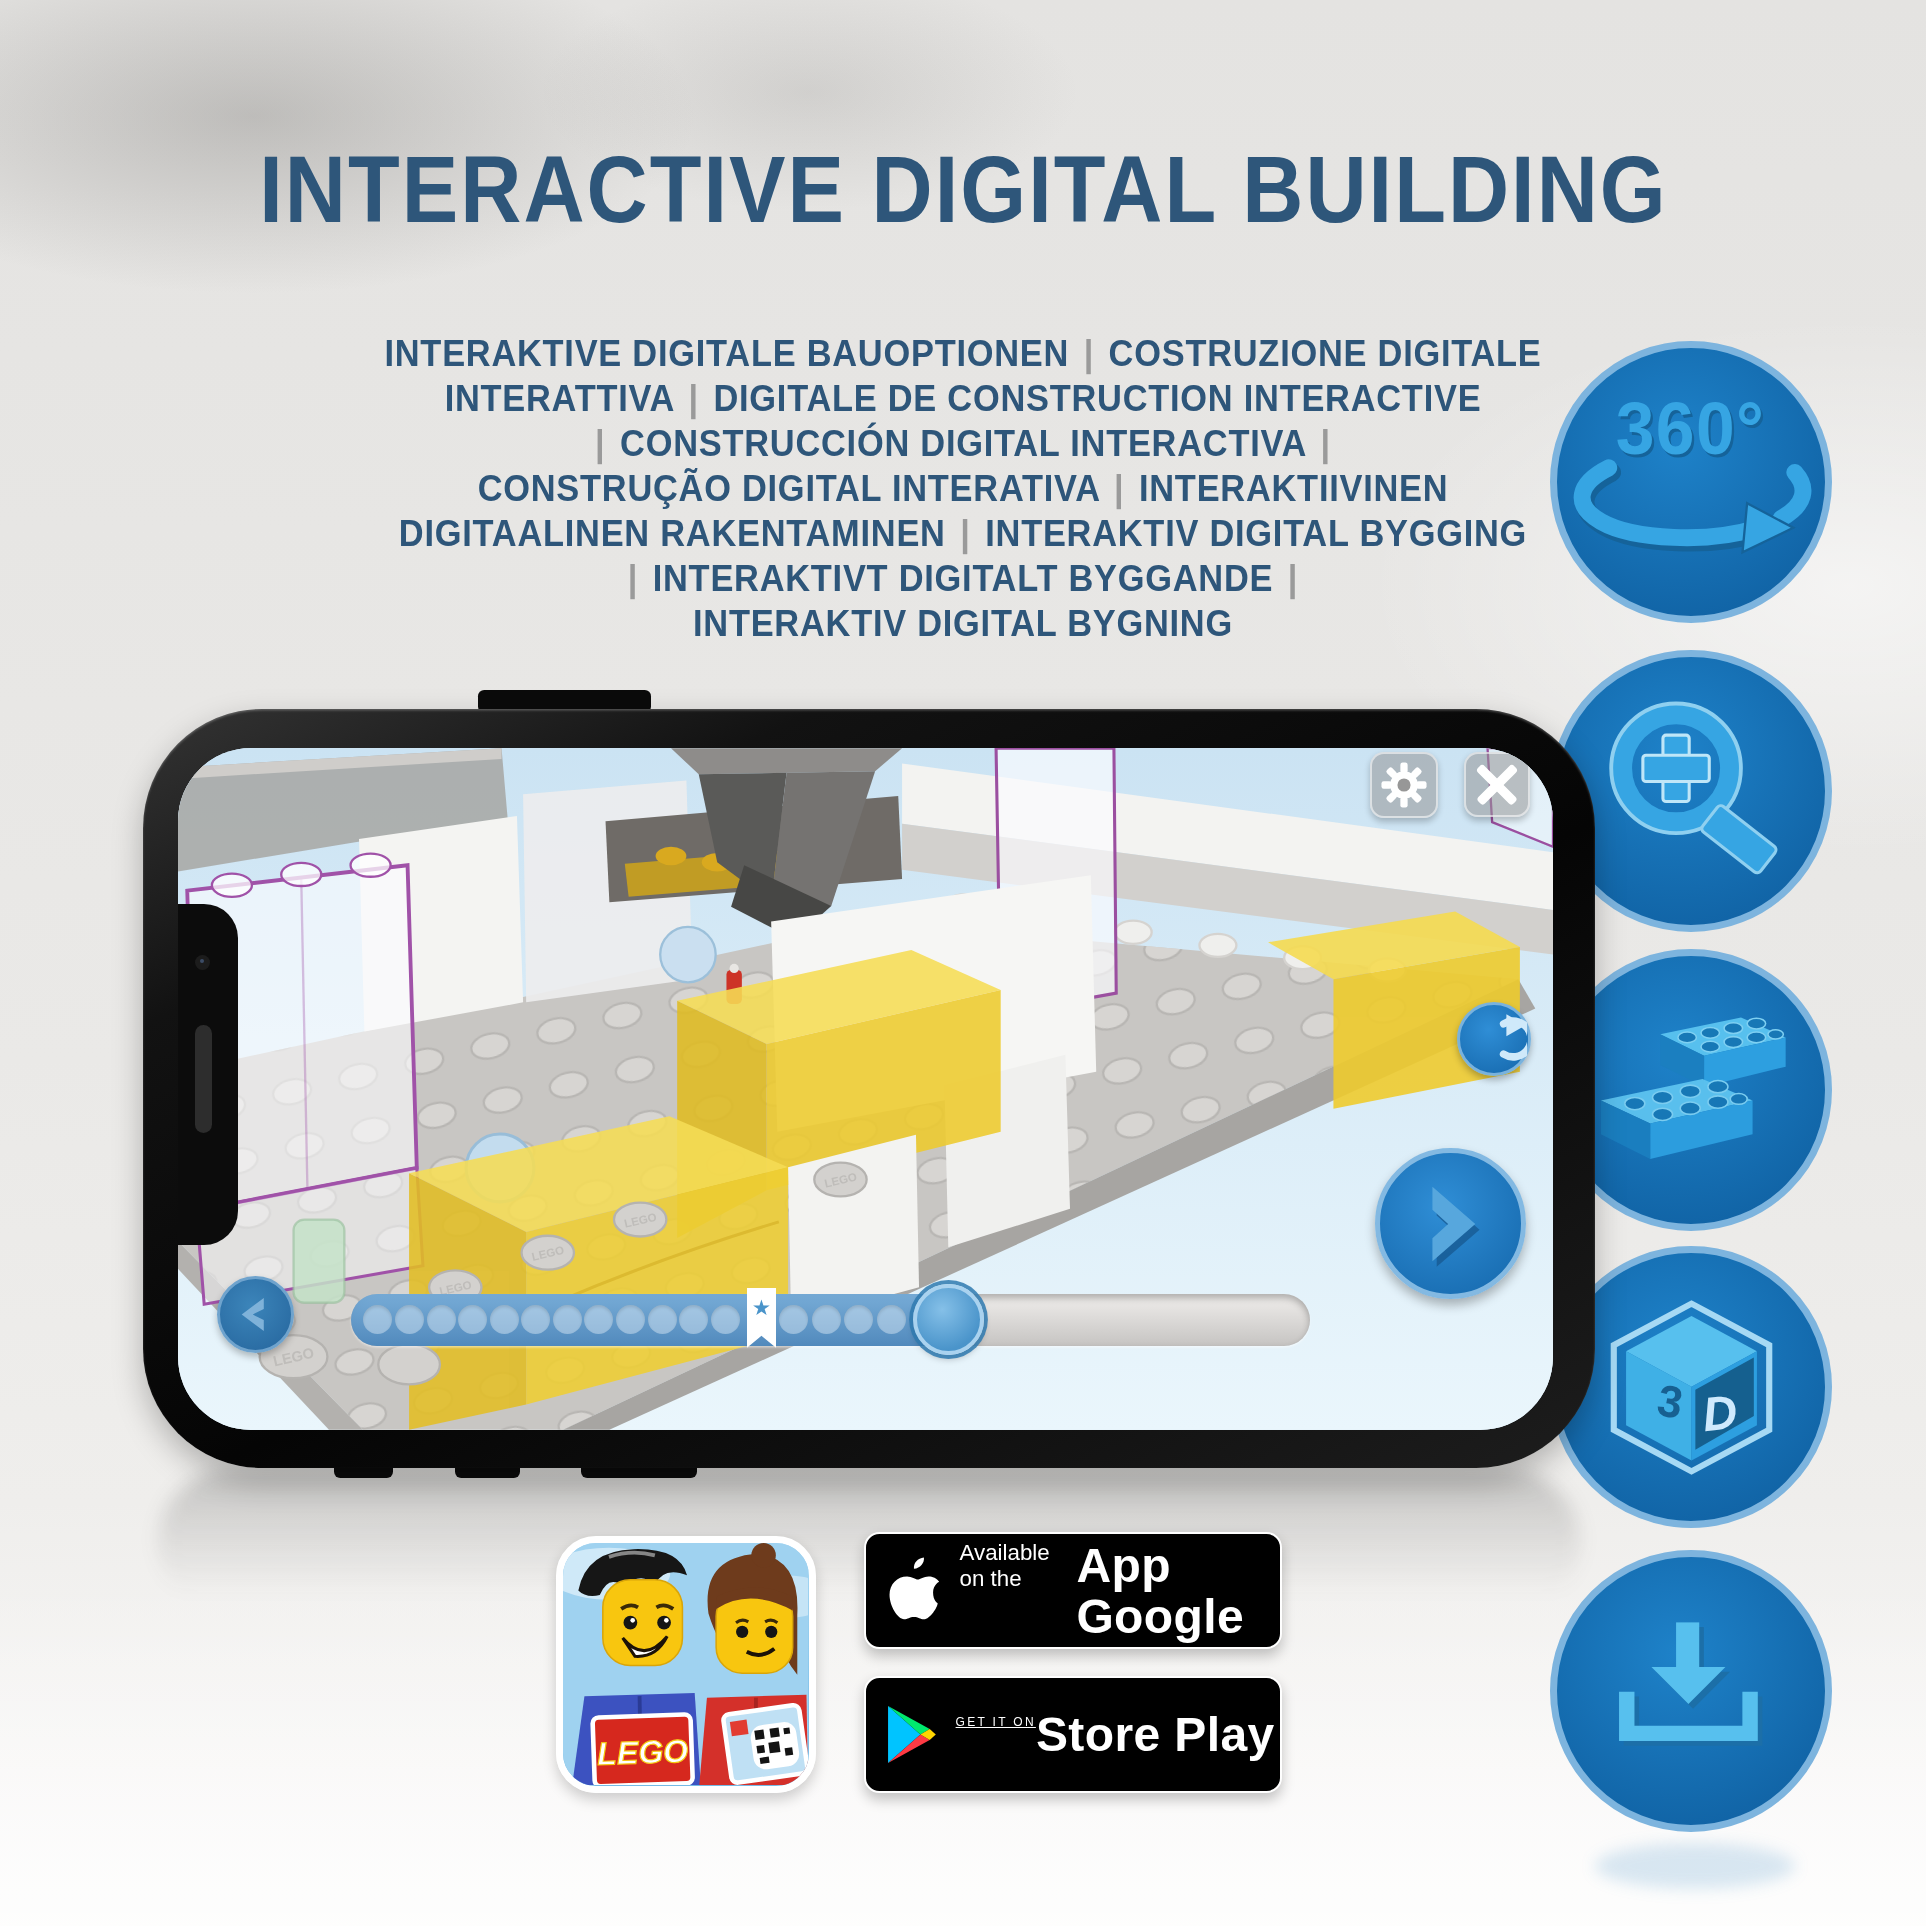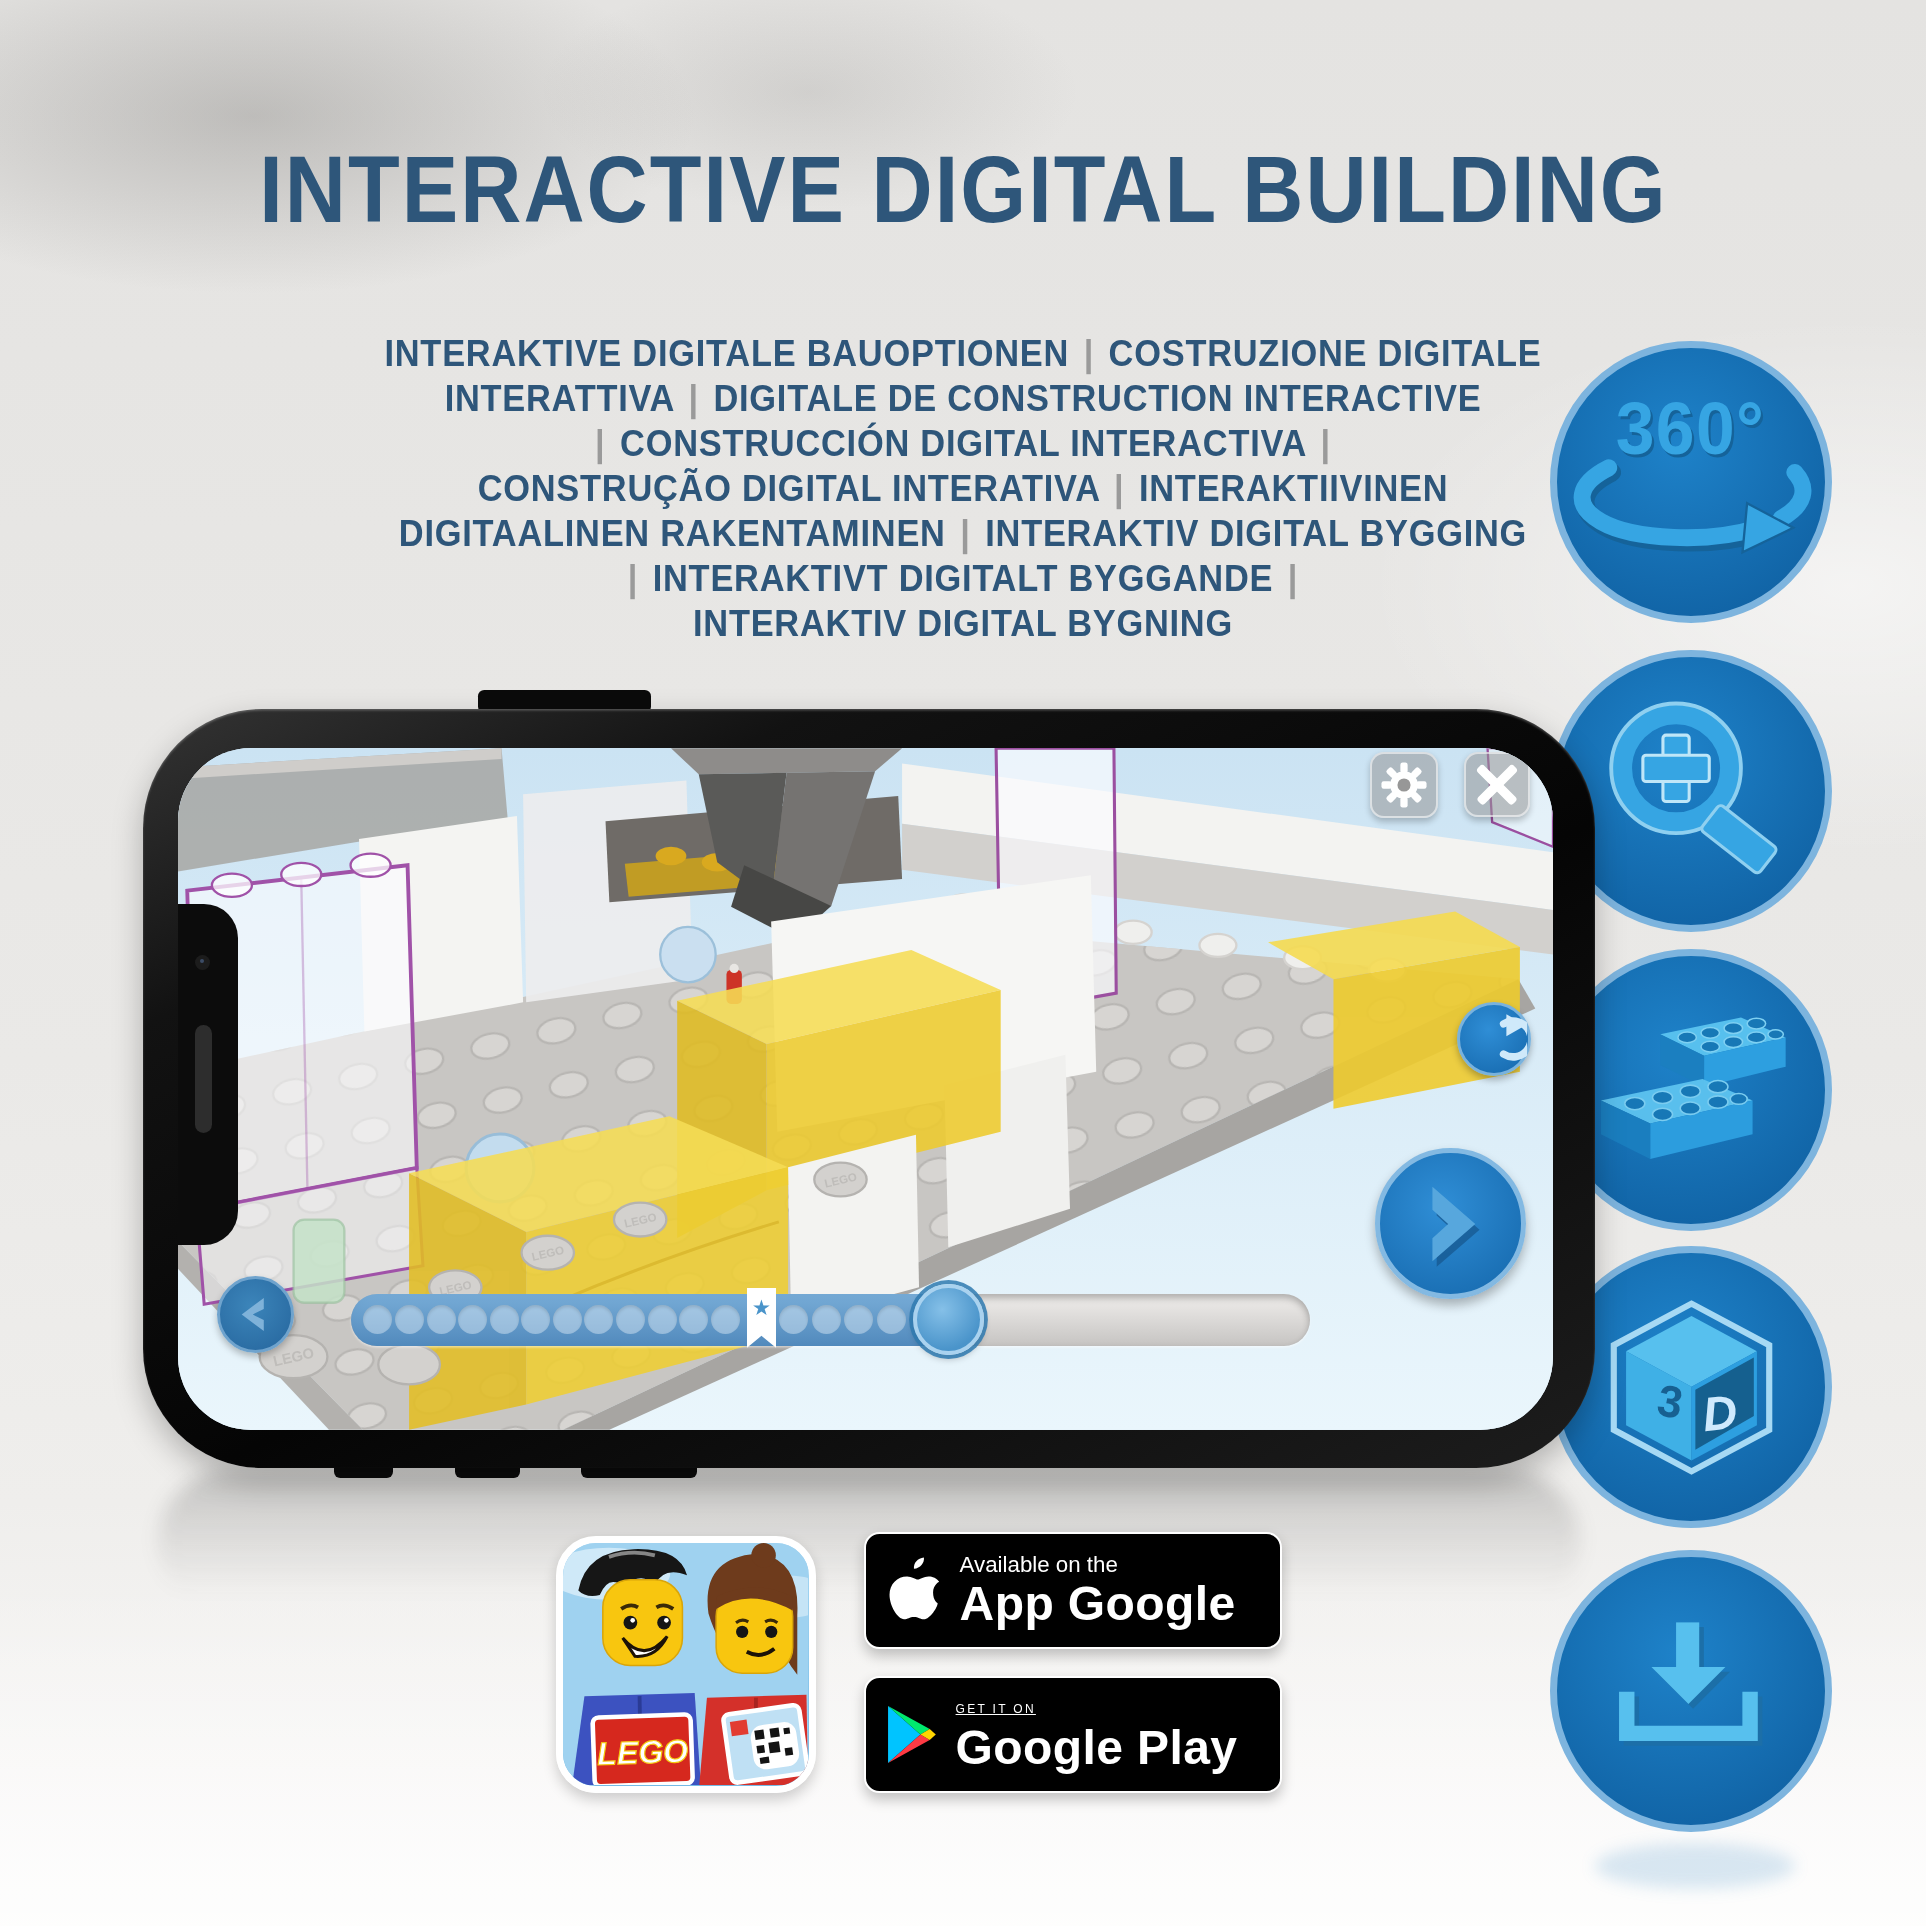--- a/index.html
+++ b/index.html
@@ -89,21 +89,21 @@
       box-shadow:0 0 0 3.9px rgba(47,122,176,.85), 0 3.9px 7px rgba(0,0,0,.25);}
 
   
   .app-icon{position:absolute;left:556px;top:1536px;width:260px;height:257px;z-index:6;
       border:7.7px solid #fff;border-radius:40px;box-sizing:border-box;overflow:hidden;
       background:linear-gradient(180deg,#a6d7f3,#74bae6);box-shadow:0 6.2px 14px rgba(0,0,0,.18);}
   .badge{position:absolute;left:864px;width:418px;height:117px;z-index:6;background:#000;
       border:2.3px solid #fff;border-radius:15.4px;box-sizing:border-box;display:flex;align-items:center;
       box-shadow:0 6.2px 12.3px rgba(0,0,0,.22);}
   .badge .logo{margin-left:21.6px;flex:0 0 auto;display:flex;align-items:center;}
-  .badge .text{margin-left:17px;color:#fff;display:flex;flex-direction:column;justify-content:center;}
+  .badge .text{margin-left:17px;color:#fff;display:flex;flex-direction:row;justify-content:center;}
   .badge .small{font-size:22.3px;line-height:26px;}
   .badge .small.caps{font-size:12px;letter-spacing:2.3px;text-decoration:underline;}
   .badge .big{font-size:48px;font-weight:bold;line-height:51px;letter-spacing:0.4px;}
 </style>
 </head>
 <body>
 
 <div class="bg"></div>
 <div class="floor-sheen"></div>
 
@@ -463,16 +463,16 @@
   <div class="logo">
     <svg width="51" height="57" viewBox="0 0 66 74">
       <polygon points="0,0 0,74 42,37" fill="#00c4ff"></polygon>
       <polygon points="0,0 54,30 42,37" fill="#00e96e"></polygon>
       <polygon points="0,74 54,44 42,37" fill="#ff3a44"></polygon>
       <polygon points="42,37 54,30 62,37 54,44" fill="#ffd500"></polygon>
     </svg>
   </div>
   <div class="text">
     <span class="small caps">GET IT ON</span>
-    <span class="big">Google Play</span>
+    <span class="big">Store Play</span>
   </div>
 </div>
 
 
 </body></html>

